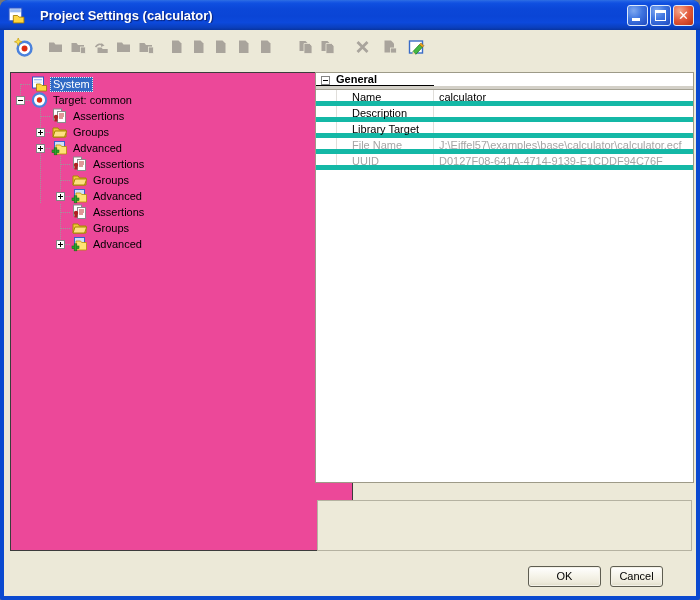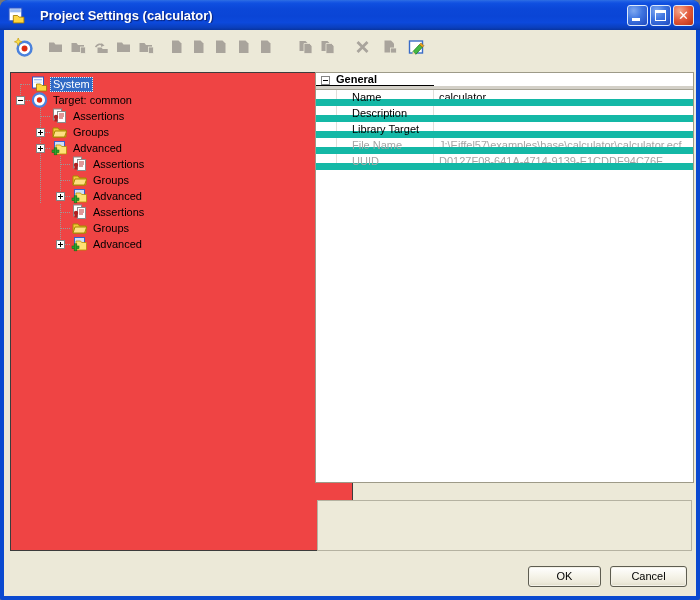--- a/index.html
+++ b/index.html
@@ -51,21 +51,21 @@
   }
   .tool {
     width:22px; height:22px; flex:none; display:flex;
     align-items:center; justify-content:center; border-radius:2px;
   }
   .tool svg { display:block; }
 
   
   .tree-panel {
     position:absolute; left:6px; top:42px; width:343px; height:479px;
-    background:#ef4444; border:1px solid #3C3C3C; overflow:hidden; padding-top:3px;
+    background:#ec4899; border:1px solid #3C3C3C; overflow:hidden; padding-top:3px;
   }
   .trow { display:flex; align-items:center; height:16px; white-space:nowrap; }
   .slot { width:20px; height:16px; position:relative; flex:none; }
   .vln { position:absolute; left:9px; width:1px;
          background:repeating-linear-gradient(180deg,#9B9B9B 0 1px,transparent 1px 2px); }
   .hs  { position:absolute; left:10px; top:8px; width:10px; height:1px;
          background:repeating-linear-gradient(90deg,#9B9B9B 0 1px,transparent 1px 2px); }
   .exp { position:absolute; left:5px; top:4px; width:9px; height:9px;
          border:1px solid #848484; background:#fff; z-index:2; }
   .exp i { position:absolute; background:#000; }
@@ -82,21 +82,21 @@
     background:#fff; border:1px solid #9D9A88; overflow:hidden;
   }
   .g-head { display:flex; height:17px;flex-direction:column; }
   .g-head .left {
     width:118px; flex:none; position:relative; background:#fff;
     border-bottom:1px solid #000; display:flex; align-items:center;
   }
   .g-head .left .exp { position:absolute; left:5px; top:3px; }
   .g-head .lbl { font-weight:bold; margin-left:20px; }
   .g-head .right { flex:1; background:#D3D0C8; border-bottom:1px solid #A5A294; }
-  .g-row { display:flex; height:16px; border-bottom:7px solid #14b8a6; }
+  .g-row { display:flex; height:16px; border-bottom:5px solid #14b8a6; }
   .g-gut { width:21px; flex:none; border-right:1px solid #E0DEDA; }
   .g-label { width:97px; flex:none; border-right:1px solid #E0DEDA;
              padding-left:15px; line-height:15px; white-space:nowrap; }
   .g-val { flex:1; padding-left:5px; line-height:15px; white-space:nowrap; overflow:hidden; }
   .g-row.off .g-label, .g-row.off .g-val { color:#A5A5A5; }
 
   
   .help-box {
     position:absolute; left:313px; top:470px; width:375px; height:51px;
     background:#EDEAD9; border:1px solid #B5B2A1;
@@ -104,21 +104,21 @@
 
   
   .btn {
     position:absolute; top:536px; height:21px;
     border:1px solid #5E5D51; border-radius:3px;
     background:linear-gradient(180deg,#FFFFFF 0%,#F6F4EA 45%,#EDEADB 80%,#DFDCC8 100%);
     font-size:11px; text-align:center; line-height:19px; cursor:pointer;
     box-shadow:inset 0 0 0 1px #F4F2E8;
   }
   .btn.ok { left:524px; width:73px; }
-  .btn.cancel { left:606px; width:77px; }
+  .btn.cancel { left:606px; width:53px; }
 </style>
 </head>
 <body>
 
 <div class="window">
   <div class="titlebar">
     <span class="title-icon" id="title-icon"><svg width="17" height="17" viewBox="0 0 16 16">
           <rect x="1" y="1" width="12" height="12" fill="#fff" stroke="#2E57C8"></rect>
           <rect x="2" y="2" width="10" height="3" fill="#9DBBF0"></rect>
           <path d="M5 8 h4 l1.5 1.5 H15 V15 H5 Z" fill="#FFD740" stroke="#A07800" stroke-width="0.8"></path>

